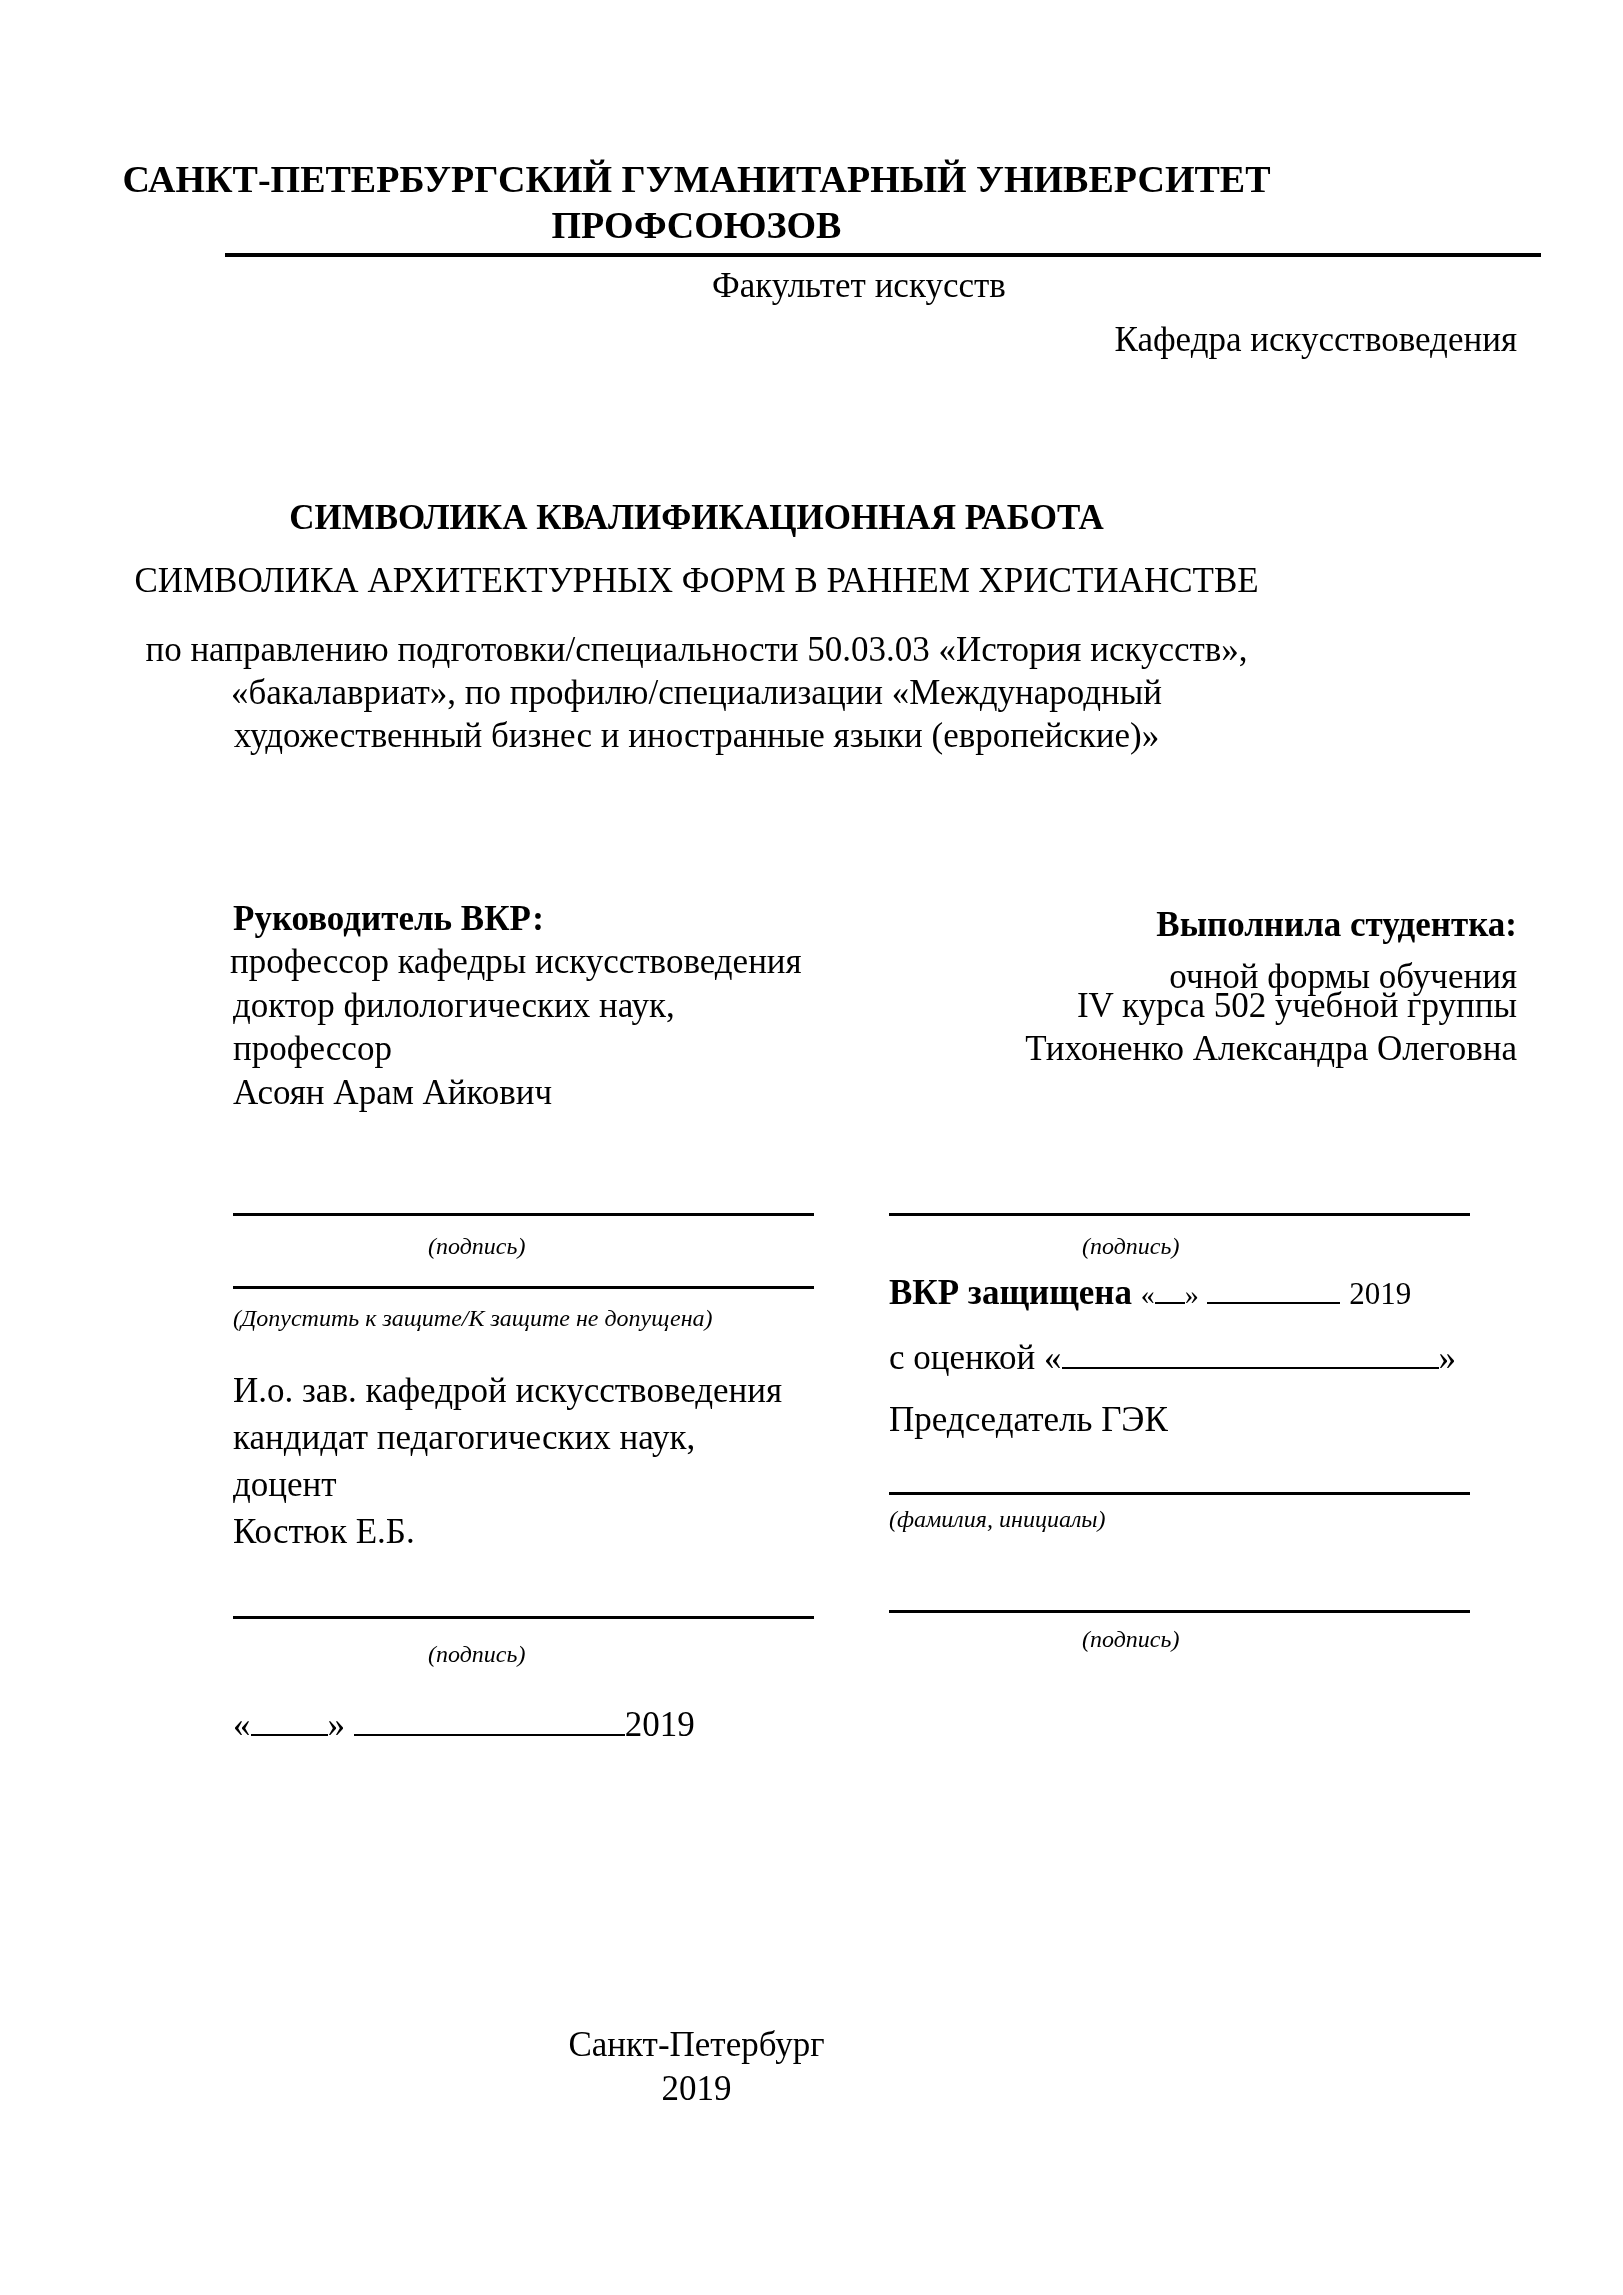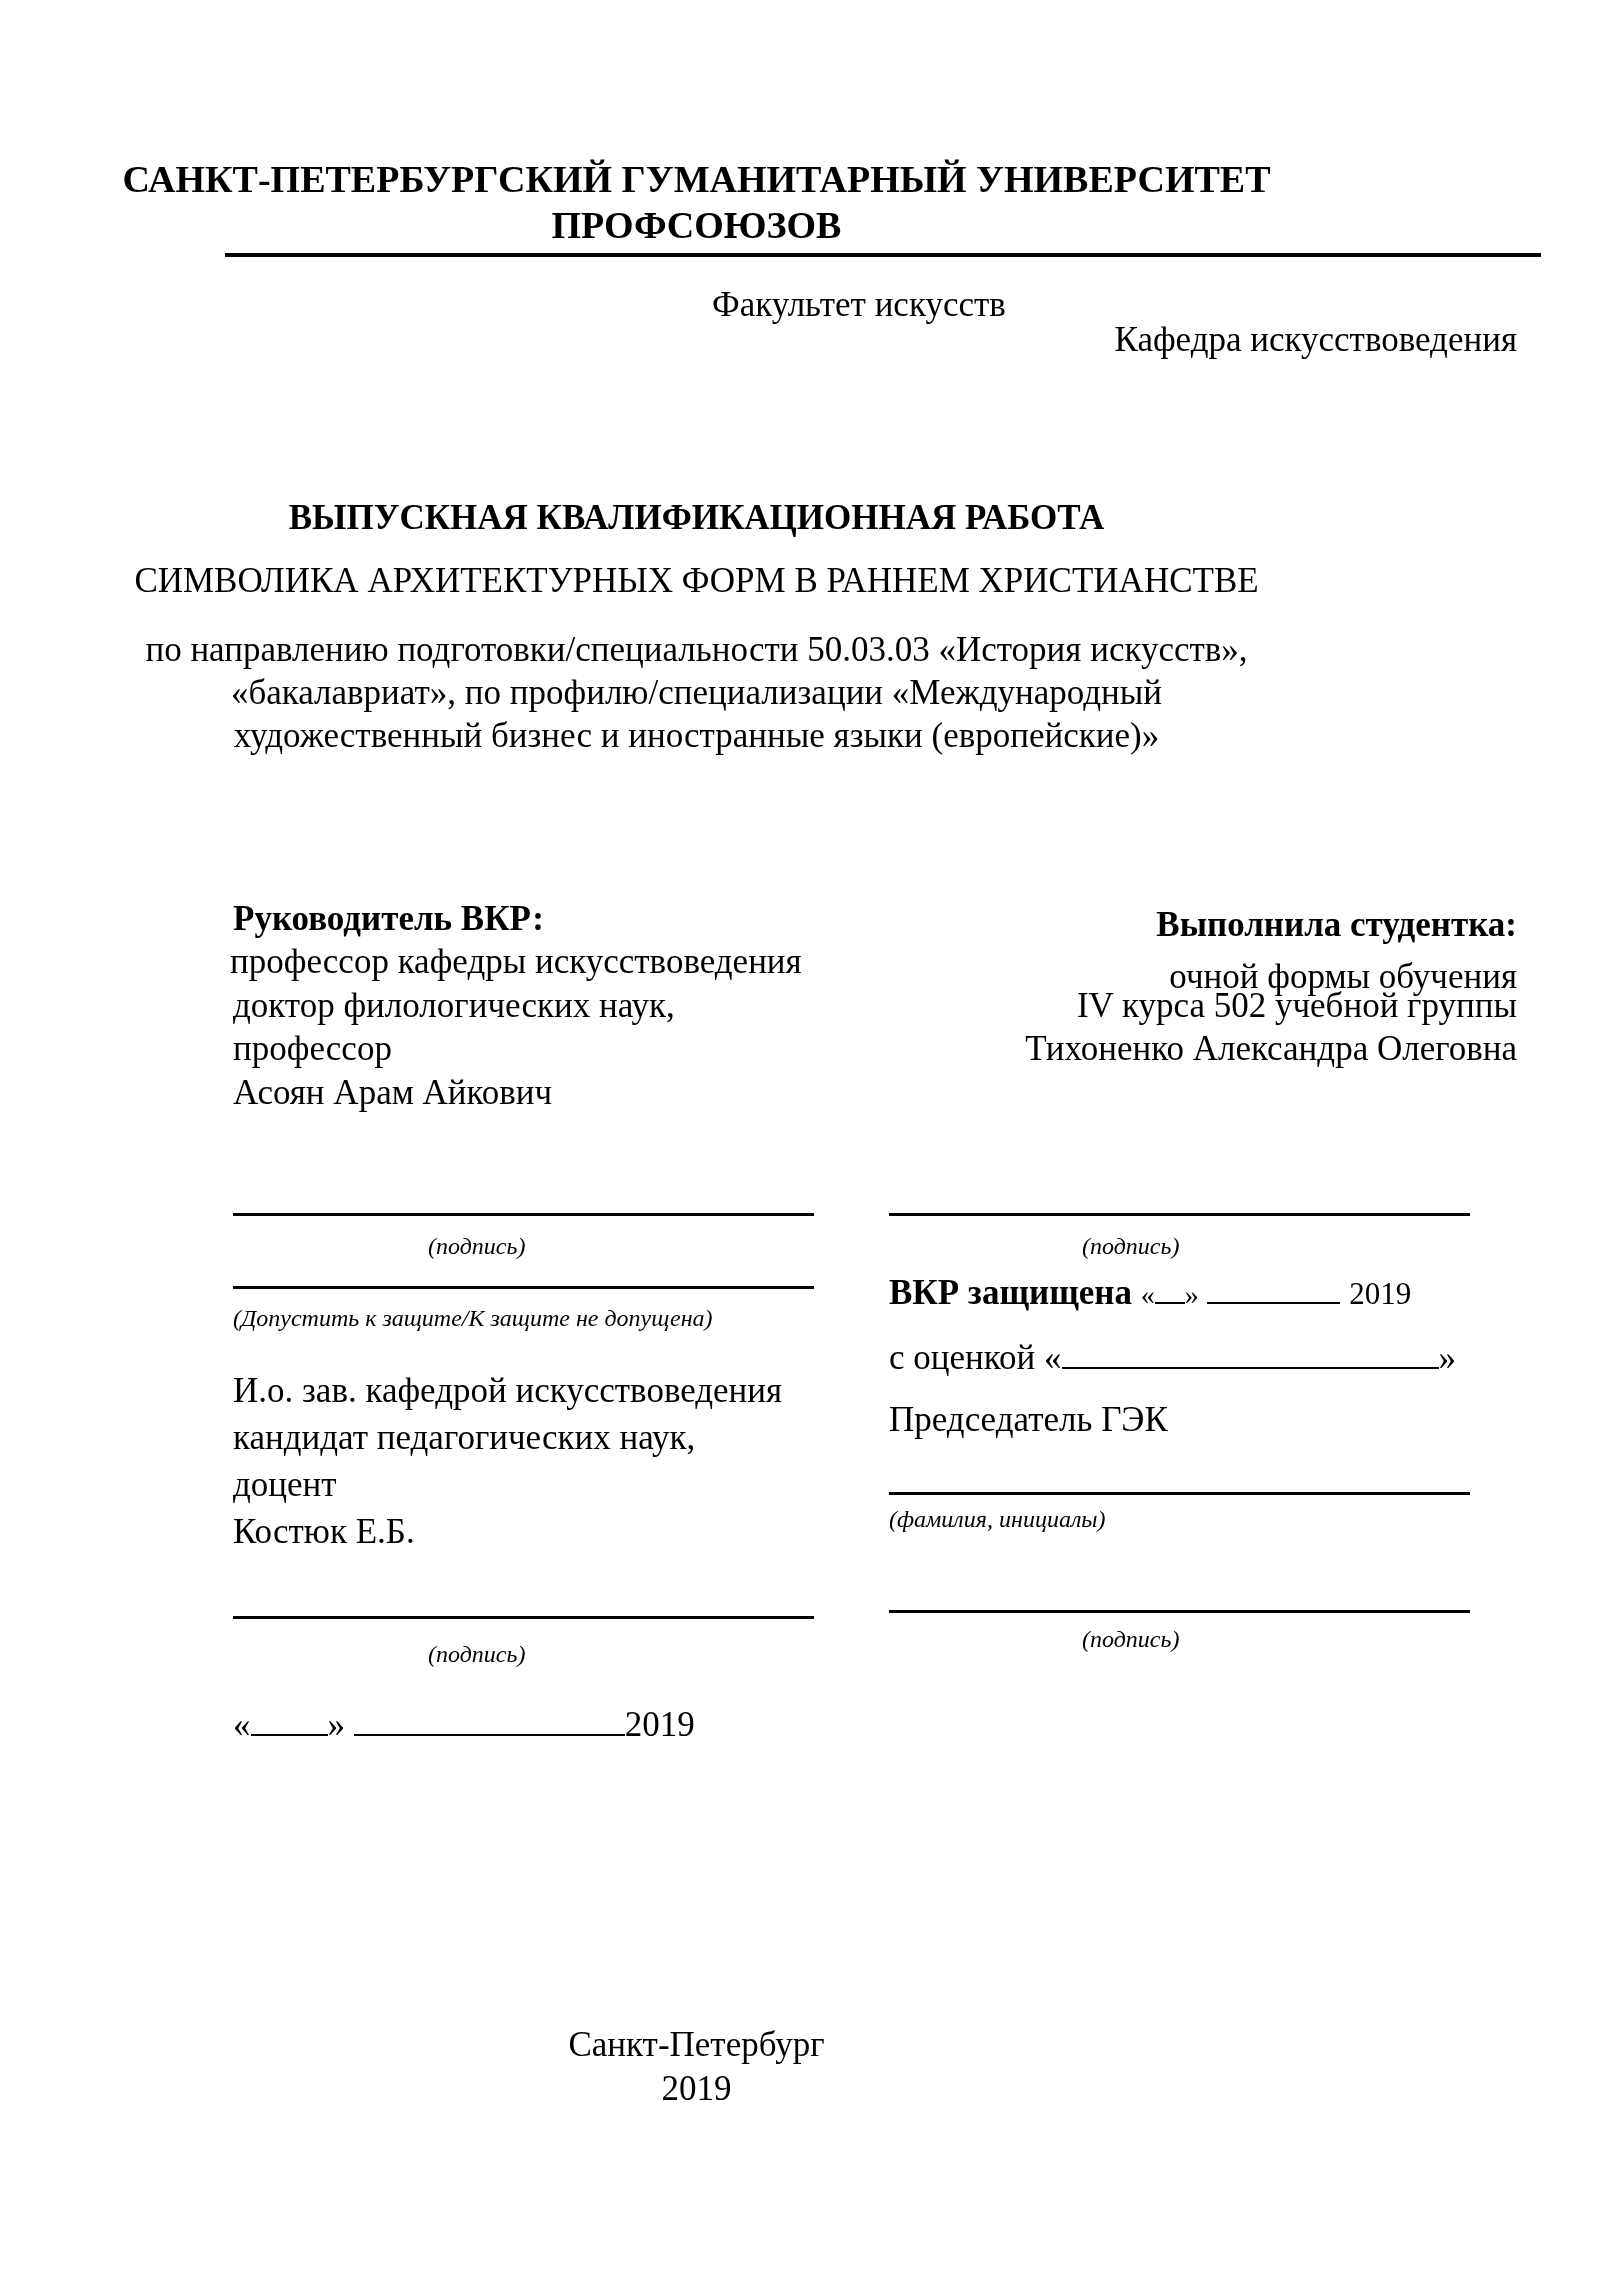--- a/index.html
+++ b/index.html
@@ -15,24 +15,24 @@
     .rule { position: absolute; background: #000; }
     .sig-line { position: absolute; height: 3.1px; background: #000; }
     .blank { display: inline-block; border-bottom: 2.4px solid #000; height: 0.9em; vertical-align: baseline; }
   </style>
 </head>
 <body>
 
 <div class="abs center bold f50" style="top:160px;">САНКТ-ПЕТЕРБУРГСКИЙ ГУМАНИТАРНЫЙ УНИВЕРСИТЕТ</div>
 <div class="abs center bold f50" style="top:206px;">ПРОФСОЮЗОВ</div>
 <div class="rule" style="left:225px; top:253px; width:1316px; height:3.9px;"></div>
-<div class="abs f44" style="left:712px; top:287px;">Факультет искусств</div>
+<div class="abs f44" style="left:712px; top:268px;">Факультет искусств</div>
 <div class="abs f44" style="right:106px; top:322px;">Кафедра искусствоведения</div>
 
-<div class="abs center bold f44" style="top:500px;">ВЫПУСКНАЯ КВАЛИФИКАЦИОННАЯ РАБОТА</div>
+<div class="abs center bold f44" style="top:500px;">СИМВОЛИКА КВАЛИФИКАЦИОННАЯ РАБОТА</div>
 <div class="abs center f44" style="top:563px;">СИМВОЛИКА АРХИТЕКТУРНЫХ ФОРМ В РАННЕМ ХРИСТИАНСТВЕ</div>
 <div class="abs center f44" style="top:632px;">по направлению подготовки/специальности 50.03.03 «История искусств»,</div>
 <div class="abs center f44" style="top:675px;">«бакалавриат», по профилю/специализации «Международный</div>
 <div class="abs center f44" style="top:718px;">художественный бизнес и иностранные языки (европейские)»</div>
 
 <div class="abs bold f44" style="left:233px; top:901px;">Руководитель ВКР:</div>
 <div class="abs f44" style="left:230px; top:944px;">профессор кафедры искусствоведения</div>
 <div class="abs f44" style="left:233px; top:988px;">доктор филологических наук,</div>
 <div class="abs f44" style="left:233px; top:1031px;">профессор</div>
 <div class="abs f44" style="left:233px; top:1075px;">Асоян Арам Айкович</div>

